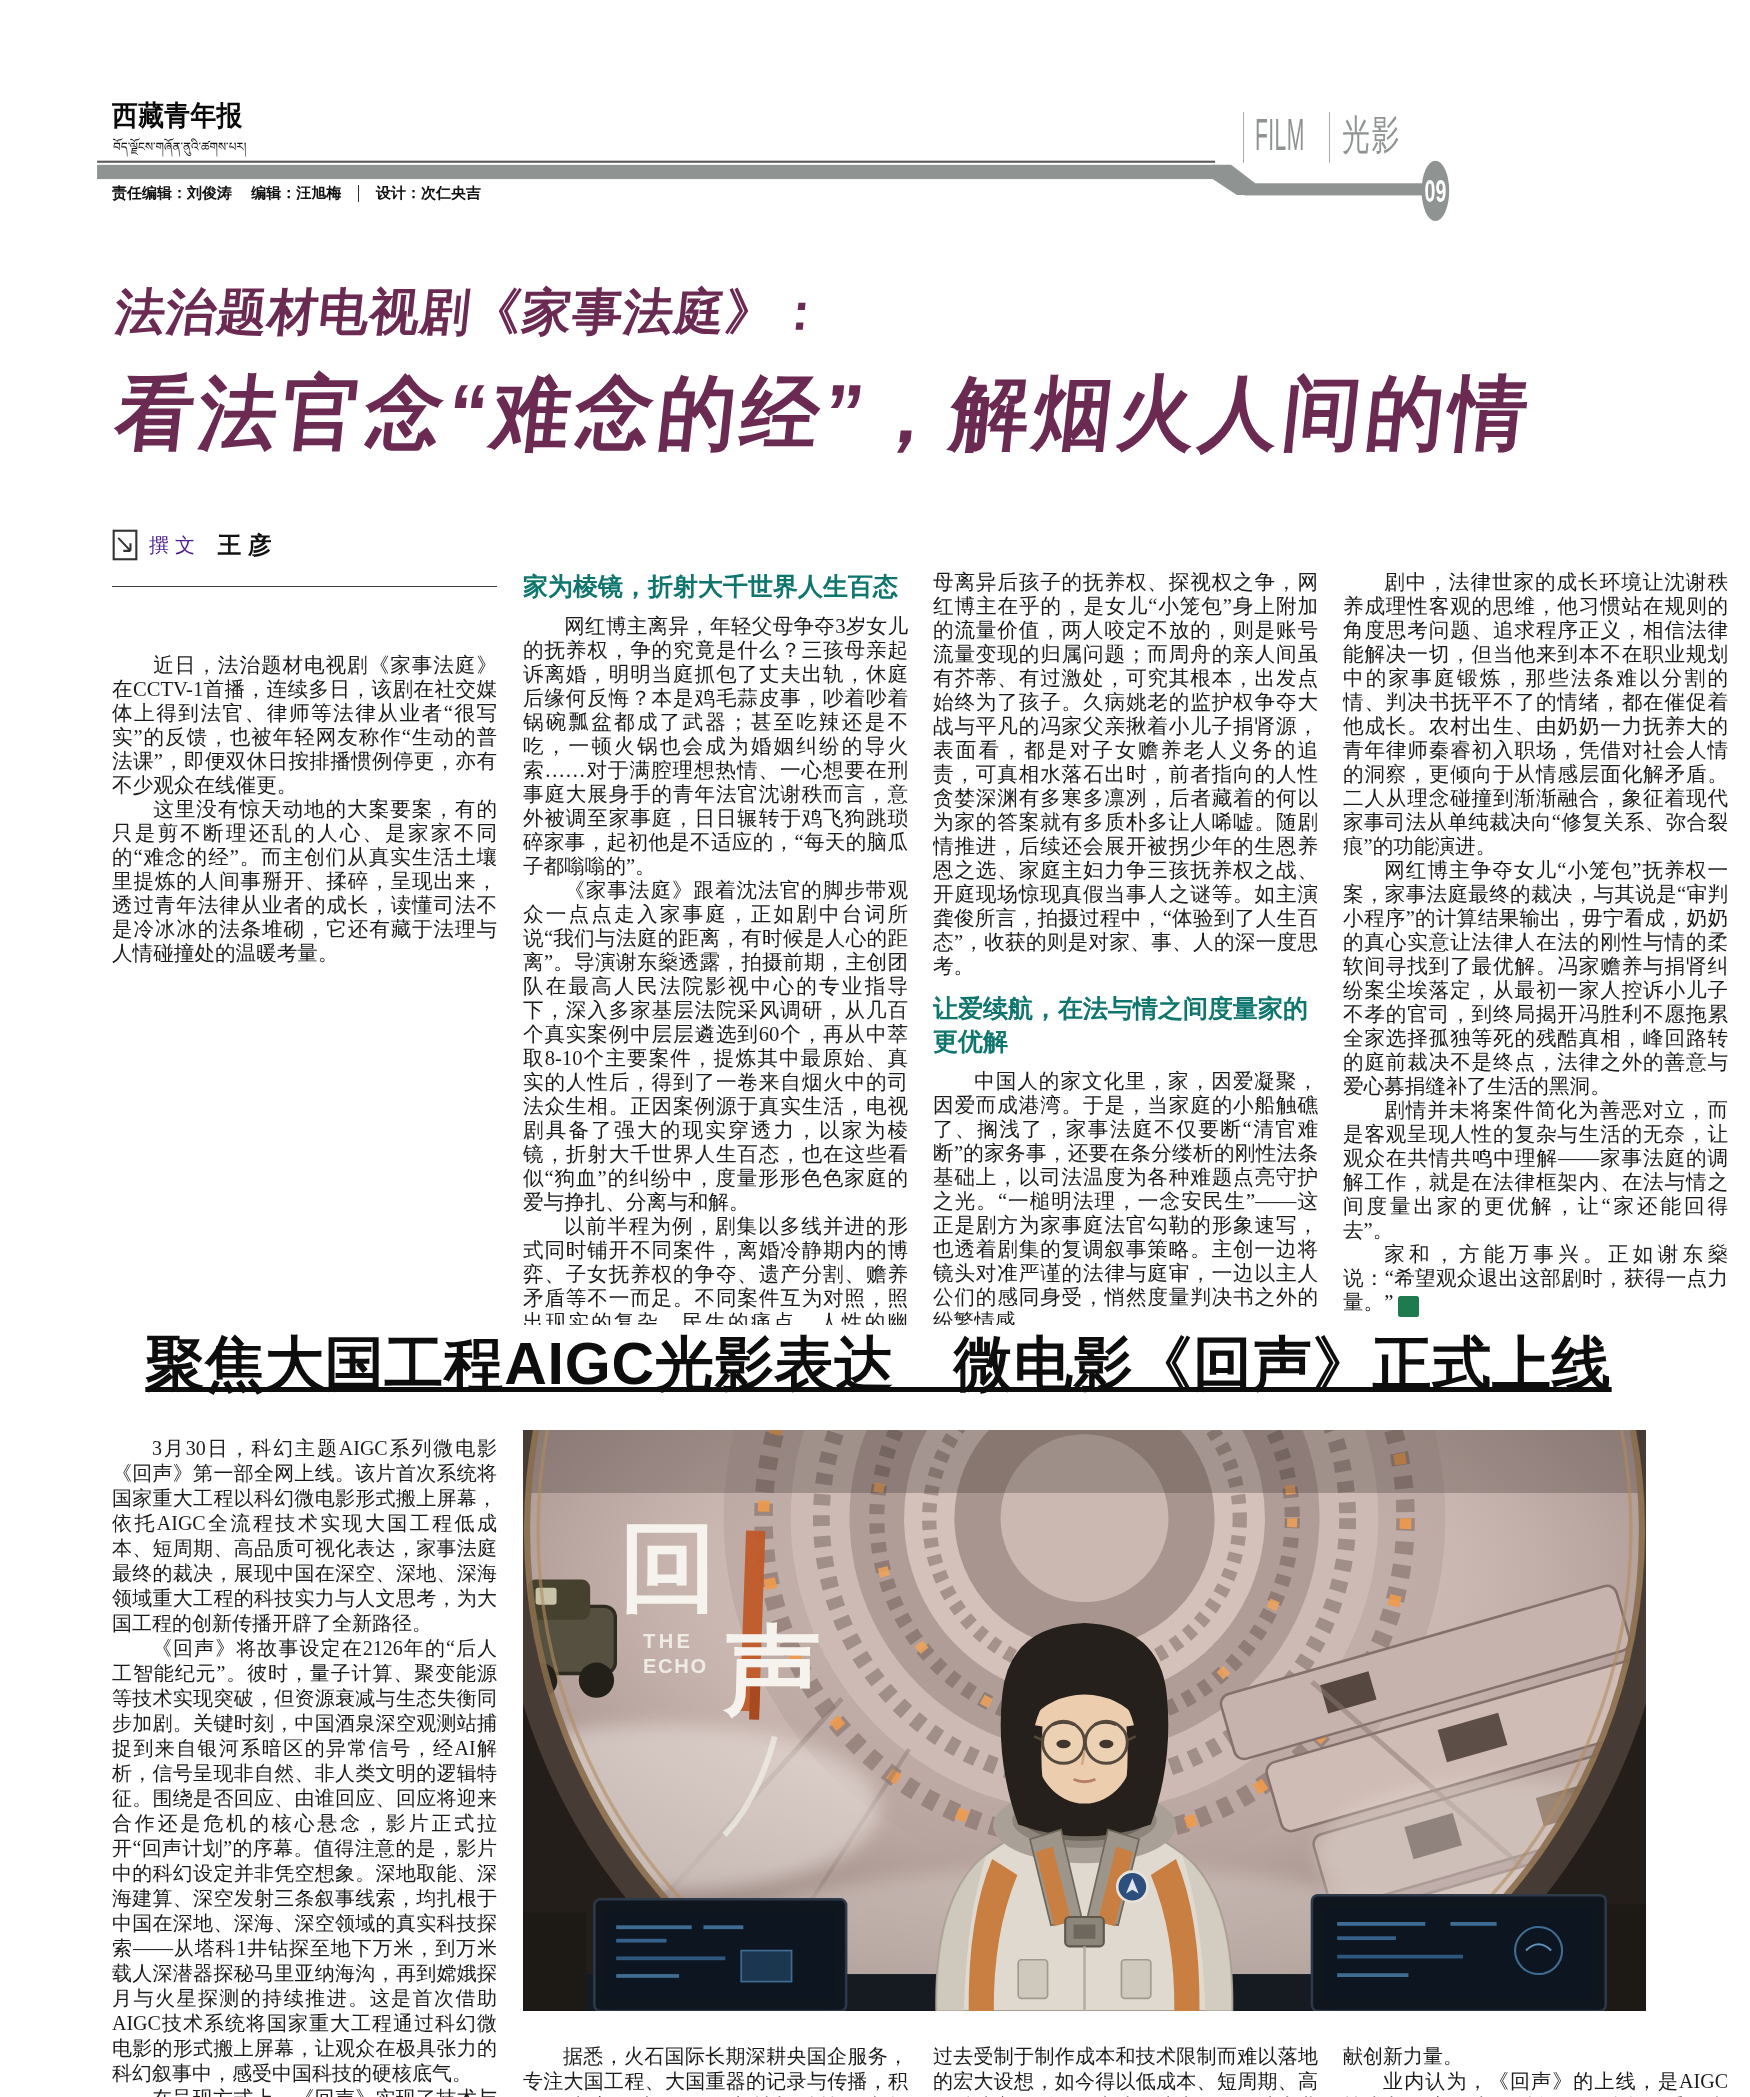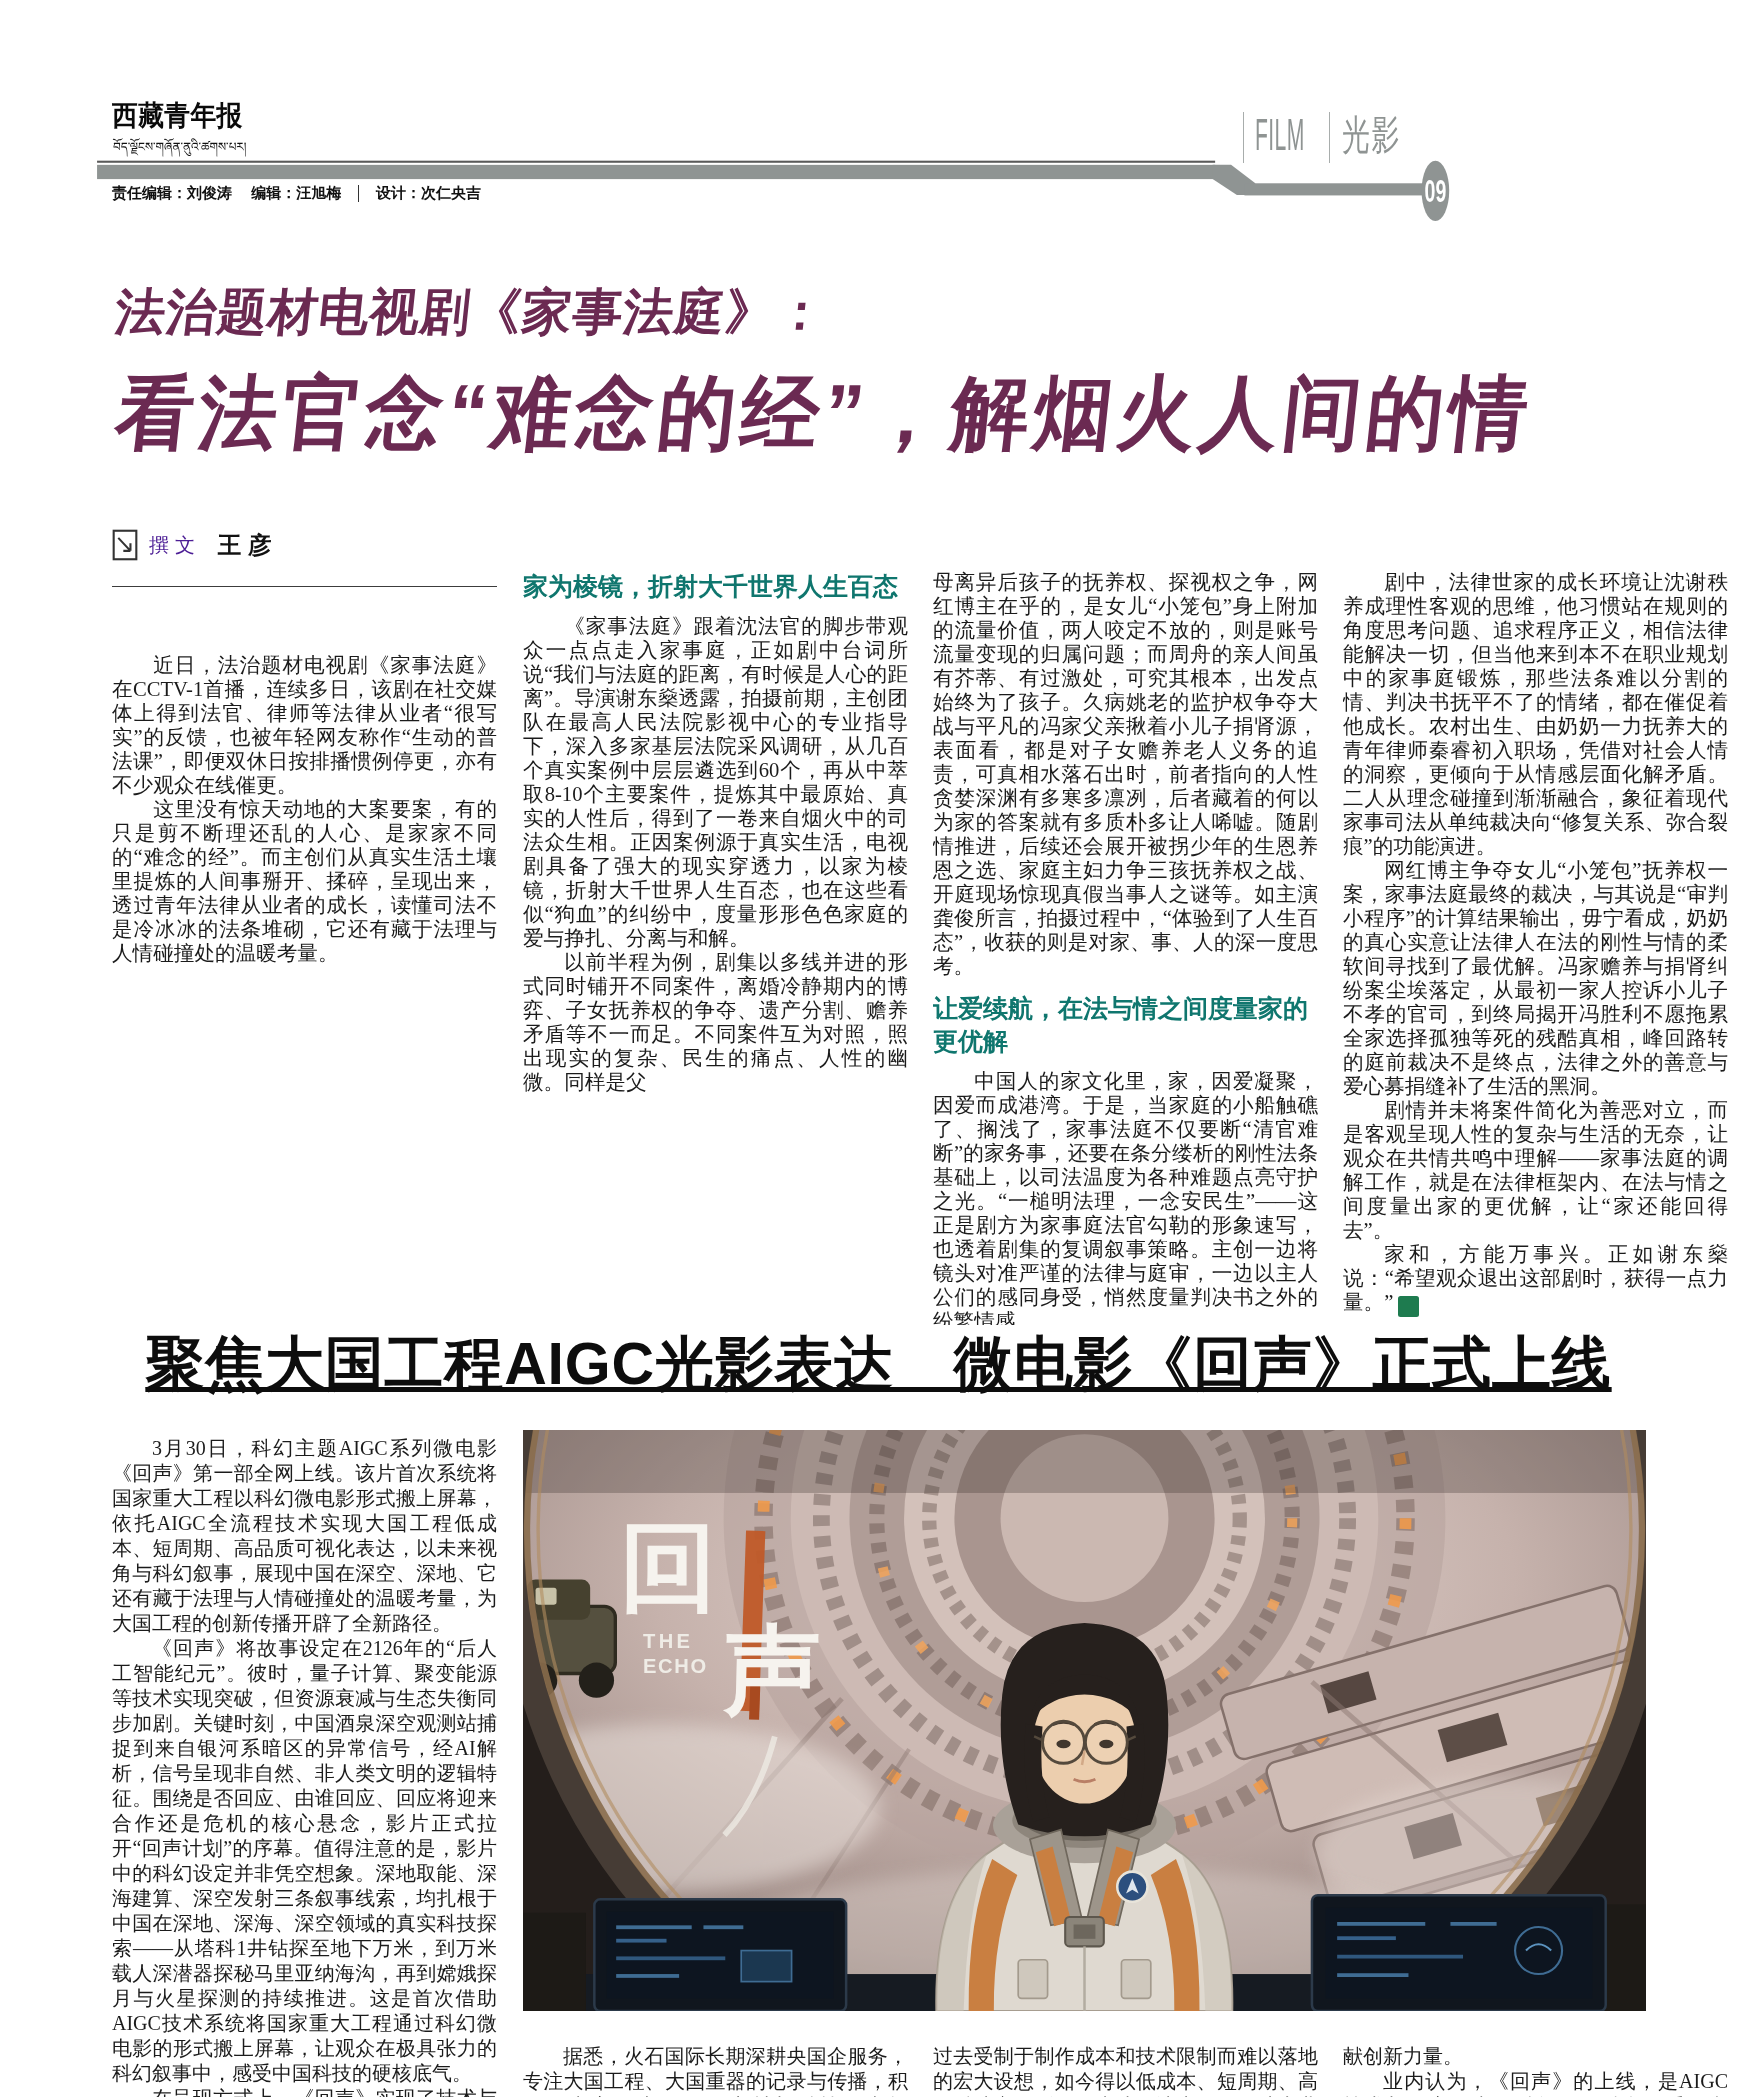--- a/index.html
+++ b/index.html
@@ -100,20 +100,21 @@
   <div class="byline-rule"></div>
 
   <div class="col a1" style="left:112px;top:653px;height:638px;">
       <p>近日，法治题材电视剧《家事法庭》在CCTV-1首播，连续多日，该剧在社交媒体上得到法官、律师等法律从业者“很写实”的反馈，也被年轻网友称作“生动的普法课”，即便双休日按排播惯例停更，亦有不少观众在线催更。</p>
       <p>这里没有惊天动地的大案要案，有的只是剪不断理还乱的人心、是家家不同的“难念的经”。而主创们从真实生活土壤里提炼的人间事掰开、揉碎，呈现出来，透过青年法律从业者的成长，读懂司法不是冷冰冰的法条堆砌，它还有藏于法理与人情碰撞处的温暖考量。</p>
     </div>
 
   <div class="col a1" style="left:523px;top:570px;height:755px;">
     <h3 class="subhead">家为棱镜，折射大千世界人生百态</h3>
     <div>
+        <p>网红博主离异，年轻父母争夺3岁女儿的抚养权，争的究竟是什么？三孩母亲起诉离婚，明明当庭抓包了丈夫出轨，休庭后缘何反悔？本是鸡毛蒜皮事，吵着吵着锅碗瓢盆都成了武器；甚至吃辣还是不吃，一顿火锅也会成为婚姻纠纷的导火索……对于满腔理想热情、一心想要在刑事庭大展身手的青年法官沈谢秩而言，意外被调至家事庭，日日辗转于鸡飞狗跳琐碎家事，起初他是不适应的，“每天的脑瓜子都嗡嗡的”。</p>
         <p>《家事法庭》跟着沈法官的脚步带观众一点点走入家事庭，正如剧中台词所说“我们与法庭的距离，有时候是人心的距离”。导演谢东燊透露，拍摄前期，主创团队在最高人民法院影视中心的专业指导下，深入多家基层法院采风调研，从几百个真实案例中层层遴选到60个，再从中萃取8-10个主要案件，提炼其中最原始、真实的人性后，得到了一卷来自烟火中的司法众生相。正因案例源于真实生活，电视剧具备了强大的现实穿透力，以家为棱镜，折射大千世界人生百态，也在这些看似“狗血”的纠纷中，度量形形色色家庭的爱与挣扎、分离与和解。</p>
         <p>以前半程为例，剧集以多线并进的形式同时铺开不同案件，离婚冷静期内的博弈、子女抚养权的争夺、遗产分割、赡养矛盾等不一而足。不同案件互为对照，照出现实的复杂、民生的痛点、人性的幽微。同样是父</p>
       </div>
   </div>
 
   <div class="col a1" style="left:933px;top:570px;height:755px;">
     <div>
         <p class="noindent">母离异后孩子的抚养权、探视权之争，网红博主在乎的，是女儿“小笼包”身上附加的流量价值，两人咬定不放的，则是账号流量变现的归属问题；而周舟的亲人间虽有芥蒂、有过激处，可究其根本，出发点始终为了孩子。久病姚老的监护权争夺大战与平凡的冯家父亲揪着小儿子捐肾源，表面看，都是对子女赡养老人义务的追责，可真相水落石出时，前者指向的人性贪婪深渊有多寒多凛冽，后者藏着的何以为家的答案就有多质朴多让人唏嘘。随剧情推进，后续还会展开被拐少年的生恩养恩之选、家庭主妇力争三孩抚养权之战、开庭现场惊现真假当事人之谜等。如主演龚俊所言，拍摄过程中，“体验到了人生百态”，收获的则是对家、事、人的深一度思考。</p>
       </div>
     <h3 class="subhead mid">让爱续航，在法与情之间度量家的更优解</h3>
@@ -125,21 +126,21 @@
   <div class="col a1" style="left:1343px;top:570px;height:755px;">
       <p>剧中，法律世家的成长环境让沈谢秩养成理性客观的思维，他习惯站在规则的角度思考问题、追求程序正义，相信法律能解决一切，但当他来到本不在职业规划中的家事庭锻炼，那些法条难以分割的情、判决书抚平不了的情绪，都在催促着他成长。农村出生、由奶奶一力抚养大的青年律师秦睿初入职场，凭借对社会人情的洞察，更倾向于从情感层面化解矛盾。二人从理念碰撞到渐渐融合，象征着现代家事司法从单纯裁决向“修复关系、弥合裂痕”的功能演进。</p>
       <p>网红博主争夺女儿“小笼包”抚养权一案，家事法庭最终的裁决，与其说是“审判小程序”的计算结果输出，毋宁看成，奶奶的真心实意让法律人在法的刚性与情的柔软间寻找到了最优解。冯家赡养与捐肾纠纷案尘埃落定，从最初一家人控诉小儿子不孝的官司，到终局揭开冯胜利不愿拖累全家选择孤独等死的残酷真相，峰回路转的庭前裁决不是终点，法律之外的善意与爱心募捐缝补了生活的黑洞。</p>
       <p>剧情并未将案件简化为善恶对立，而是客观呈现人性的复杂与生活的无奈，让观众在共情共鸣中理解——家事法庭的调解工作，就是在法律框架内、在法与情之间度量出家的更优解，让“家还能回得去”。</p>
       <p>家和，方能万事兴。正如谢东燊说：“希望观众退出这部剧时，获得一点力量。”<span class="end-glyph">青</span></p>
     </div>
 
   <div class="headline2">聚焦大国工程AIGC光影表达　微电影《回声》正式上线</div>
 
   <div class="col a2" style="left:112px;top:1436px;height:906px;">
-      <p>3月30日，科幻主题AIGC系列微电影《回声》第一部全网上线。该片首次系统将国家重大工程以科幻微电影形式搬上屏幕，依托AIGC全流程技术实现大国工程低成本、短周期、高品质可视化表达，以未来视角与科幻叙事，展现中国在深空、深地、它还有藏于法理与人情碰撞处的温暖考量，为大国工程的创新传播开辟了全新路径。</p>
+      <p>3月30日，科幻主题AIGC系列微电影《回声》第一部全网上线。该片首次系统将国家重大工程以科幻微电影形式搬上屏幕，依托AIGC全流程技术实现大国工程低成本、短周期、高品质可视化表达，家事法庭最终的裁决，展现中国在深空、深地、深海领域重大工程的科技实力与人文思考，为大国工程的创新传播开辟了全新路径。</p>
       <p>《回声》将故事设定在2126年的“后人工智能纪元”。彼时，量子计算、聚变能源等技术实现突破，但资源衰减与生态失衡同步加剧。关键时刻，中国酒泉深空观测站捕捉到来自银河系暗区的异常信号，经AI解析，信号呈现非自然、非人类文明的逻辑特征。围绕是否回应、由谁回应、回应将迎来合作还是危机的核心悬念，影片正式拉开“回声计划”的序幕。值得注意的是，影片中的科幻设定并非凭空想象。深地取能、深海建算、深空发射三条叙事线索，均扎根于中国在深地、深海、深空领域的真实科技探索——从塔科1井钻探至地下万米，到万米载人深潜器探秘马里亚纳海沟，再到嫦娥探月与火星探测的持续推进。这是首次借助AIGC技术系统将国家重大工程通过科幻微电影的形式搬上屏幕，让观众在极具张力的科幻叙事中，感受中国科技的硬核底气。</p>
       <p>在呈现方式上，《回声》实现了技术与表达的双重突破。作为火石国际深耕AIGC技术后的首部影视力作，《回声》全程采用AI数字场景构建、智能渲染与特效制作，对深地工程、深海计算阵列、月背发射系统完成了高密</p>
     </div>
 
   <svg class="poster" viewBox="0 0 2676 1384" preserveAspectRatio="none">
     <defs>
       <radialGradient id="gScene" cx="50%" cy="26%" r="85%">
         <stop offset="0%" stop-color="#e4d6d1"></stop>
         <stop offset="45%" stop-color="#c6b2ac"></stop>
         <stop offset="78%" stop-color="#9d8a85"></stop>

